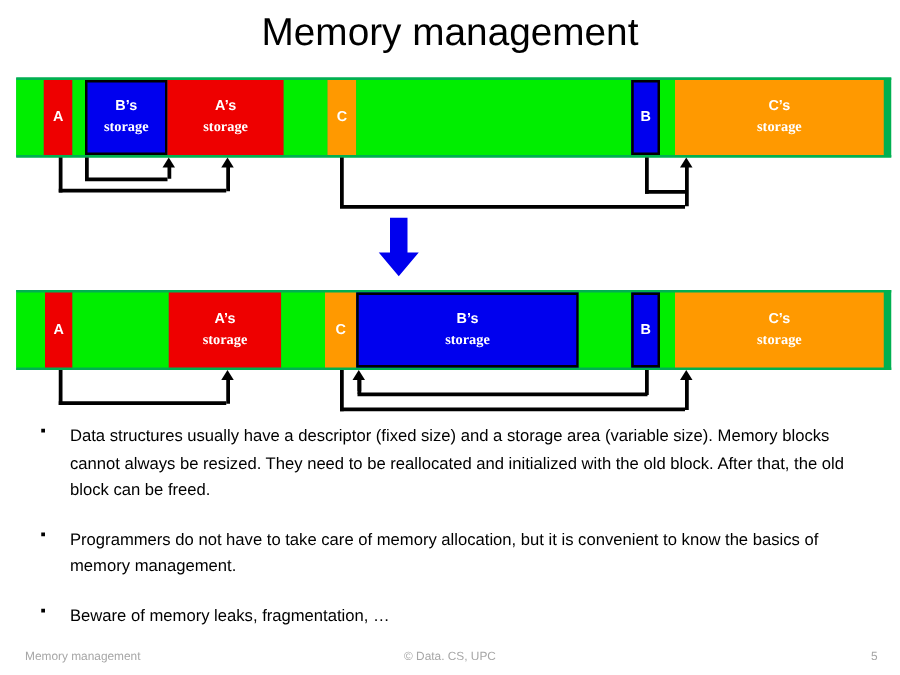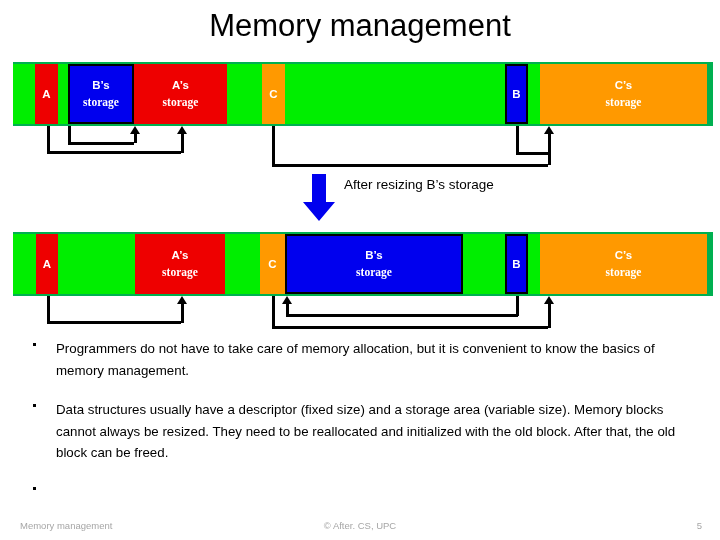--- a/index.html
+++ b/index.html
@@ -185,21 +185,20 @@
       <div class="conn v" style="left: 548px; top: 131px; height: 34px;"></div>
       <div class="arrowhead" style="left: 544px; top: 126px;"></div>
       <div class="conn v" style="left: 516px; top: 126px; height: 29px;"></div>
       <div class="conn h" style="left: 516px; top: 152px; width: 32px;"></div>
     </div>
 
   <svg id="transition-arrow" viewBox="0 0 34 48">
     <polygon points="10,0 24,0 24,28 33,28 17,47 1,28 10,28" fill="#0000ee"></polygon>
   </svg>
   <div id="transition-note">
-    <div>After resizing B’s storage</div>
   </div>
 
   <div class="mem-bar" id="bar-after" style="top:232px; height:64px;">
       <div class="seg green" style="left: 0px; width: 23px;"></div>
       <div class="seg red" style="left: 23px; width: 22px;"><span class="lbl1">A</span></div>
       <div class="seg green" style="left: 45px; width: 77px;"></div>
       <div class="seg red" style="left: 122px; width: 90px;"><span class="lbl1">A’s</span><span class="lbl2">storage</span></div>
       <div class="seg green" style="left: 212px; width: 35px;"></div>
       <div class="seg orange" style="left: 247px; width: 25px;"><span class="lbl1">C</span></div>
       <div class="seg blue outline" style="left: 272px; width: 178px;"><span class="lbl1">B’s</span><span class="lbl2">storage</span></div>
@@ -221,30 +220,31 @@
       <div class="conn v" style="left: 286px; top: 301px; height: 12px;"></div>
       <div class="arrowhead" style="left: 282px; top: 296px;"></div>
       <div class="conn v" style="left: 516px; top: 296px; height: 20px;"></div>
       <div class="conn h" style="left: 286px; top: 314px; width: 232px;"></div>
       <div class="conn v" style="left: 286px; top: 301px; height: 14px;"></div>
     </div>
 
   <div id="bullets">
       <div class="bullet">
         <span class="bullet-dot"></span>
+        <div class="bullet-text">Data structures usually have a descriptor (fixed size) and a storage area (variable size). Memory blocks cannot always be resized. They need to be reallocated and initialized with the old block. After that, the old block can be freed.</div>
+      </div>
+      <div class="bullet">
+        <span class="bullet-dot"></span>
         <div class="bullet-text">Programmers do not have to take care of memory allocation, but it is convenient to know the basics of memory management.</div>
       </div>
       <div class="bullet">
         <span class="bullet-dot"></span>
-        <div class="bullet-text">Data structures usually have a descriptor (fixed size) and a storage area (variable size). Memory blocks cannot always be resized. They need to be reallocated and initialized with the old block. After that, the old block can be freed.</div>
-      </div>
-      <div class="bullet">
-        <span class="bullet-dot"></span>
+        <div class="bullet-text">Beware of memory leaks, fragmentation, …</div>
       </div>
     </div>
 
   <div id="footer">
     <div id="footer-left">Memory management</div>
-    <div id="footer-mid">© After. CS, UPC</div>
+    <div id="footer-mid">© Data. CS, UPC</div>
     <div id="footer-right">5</div>
   </div>
 
 </div>
 
 </body></html>

